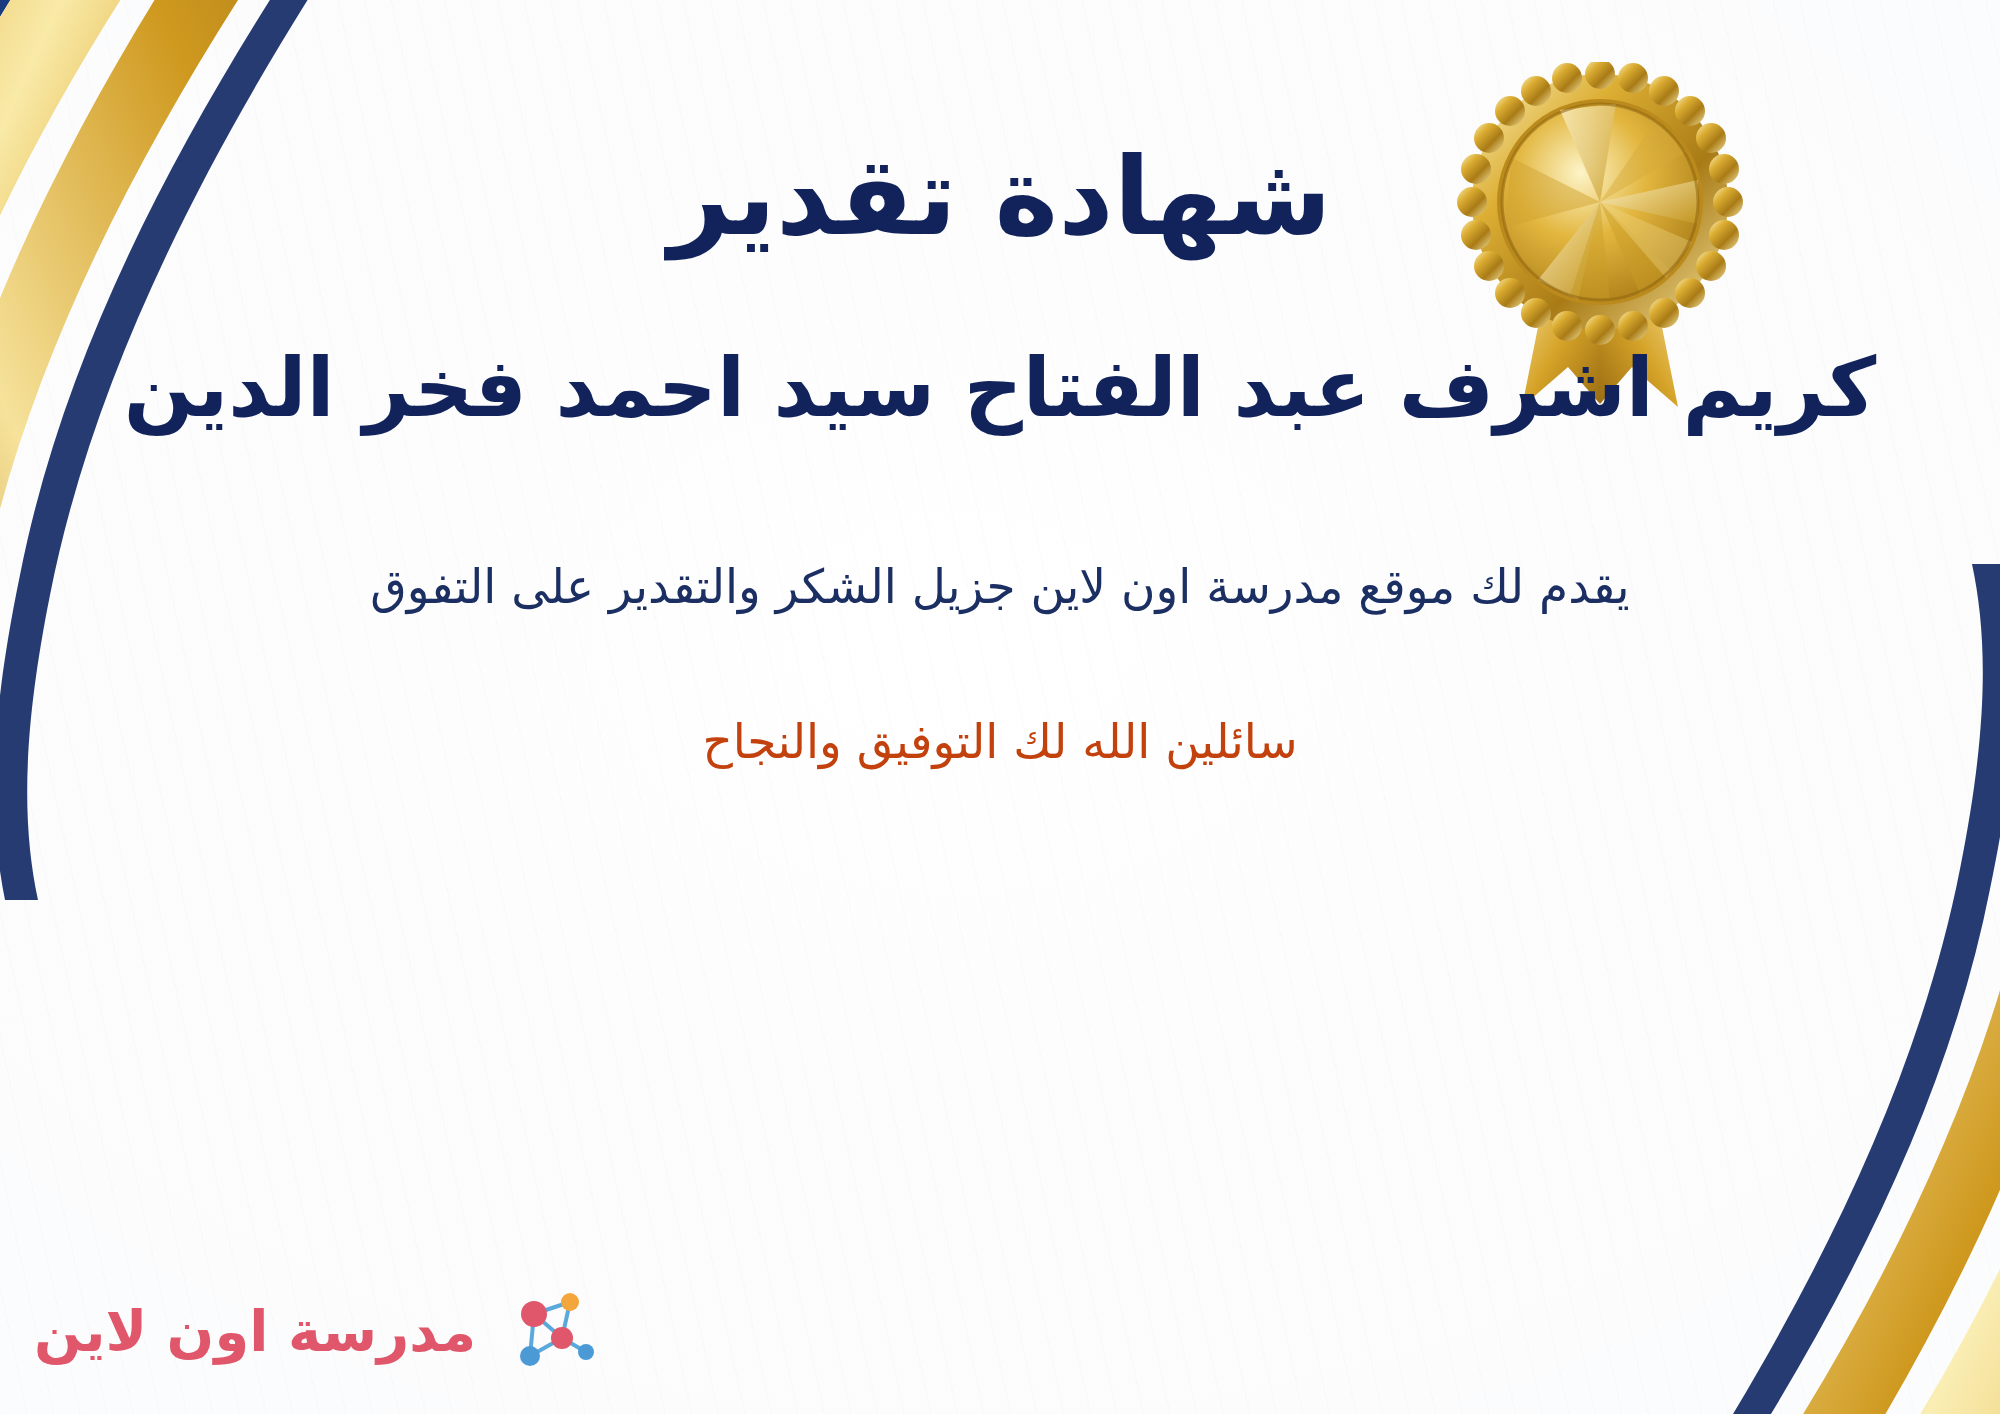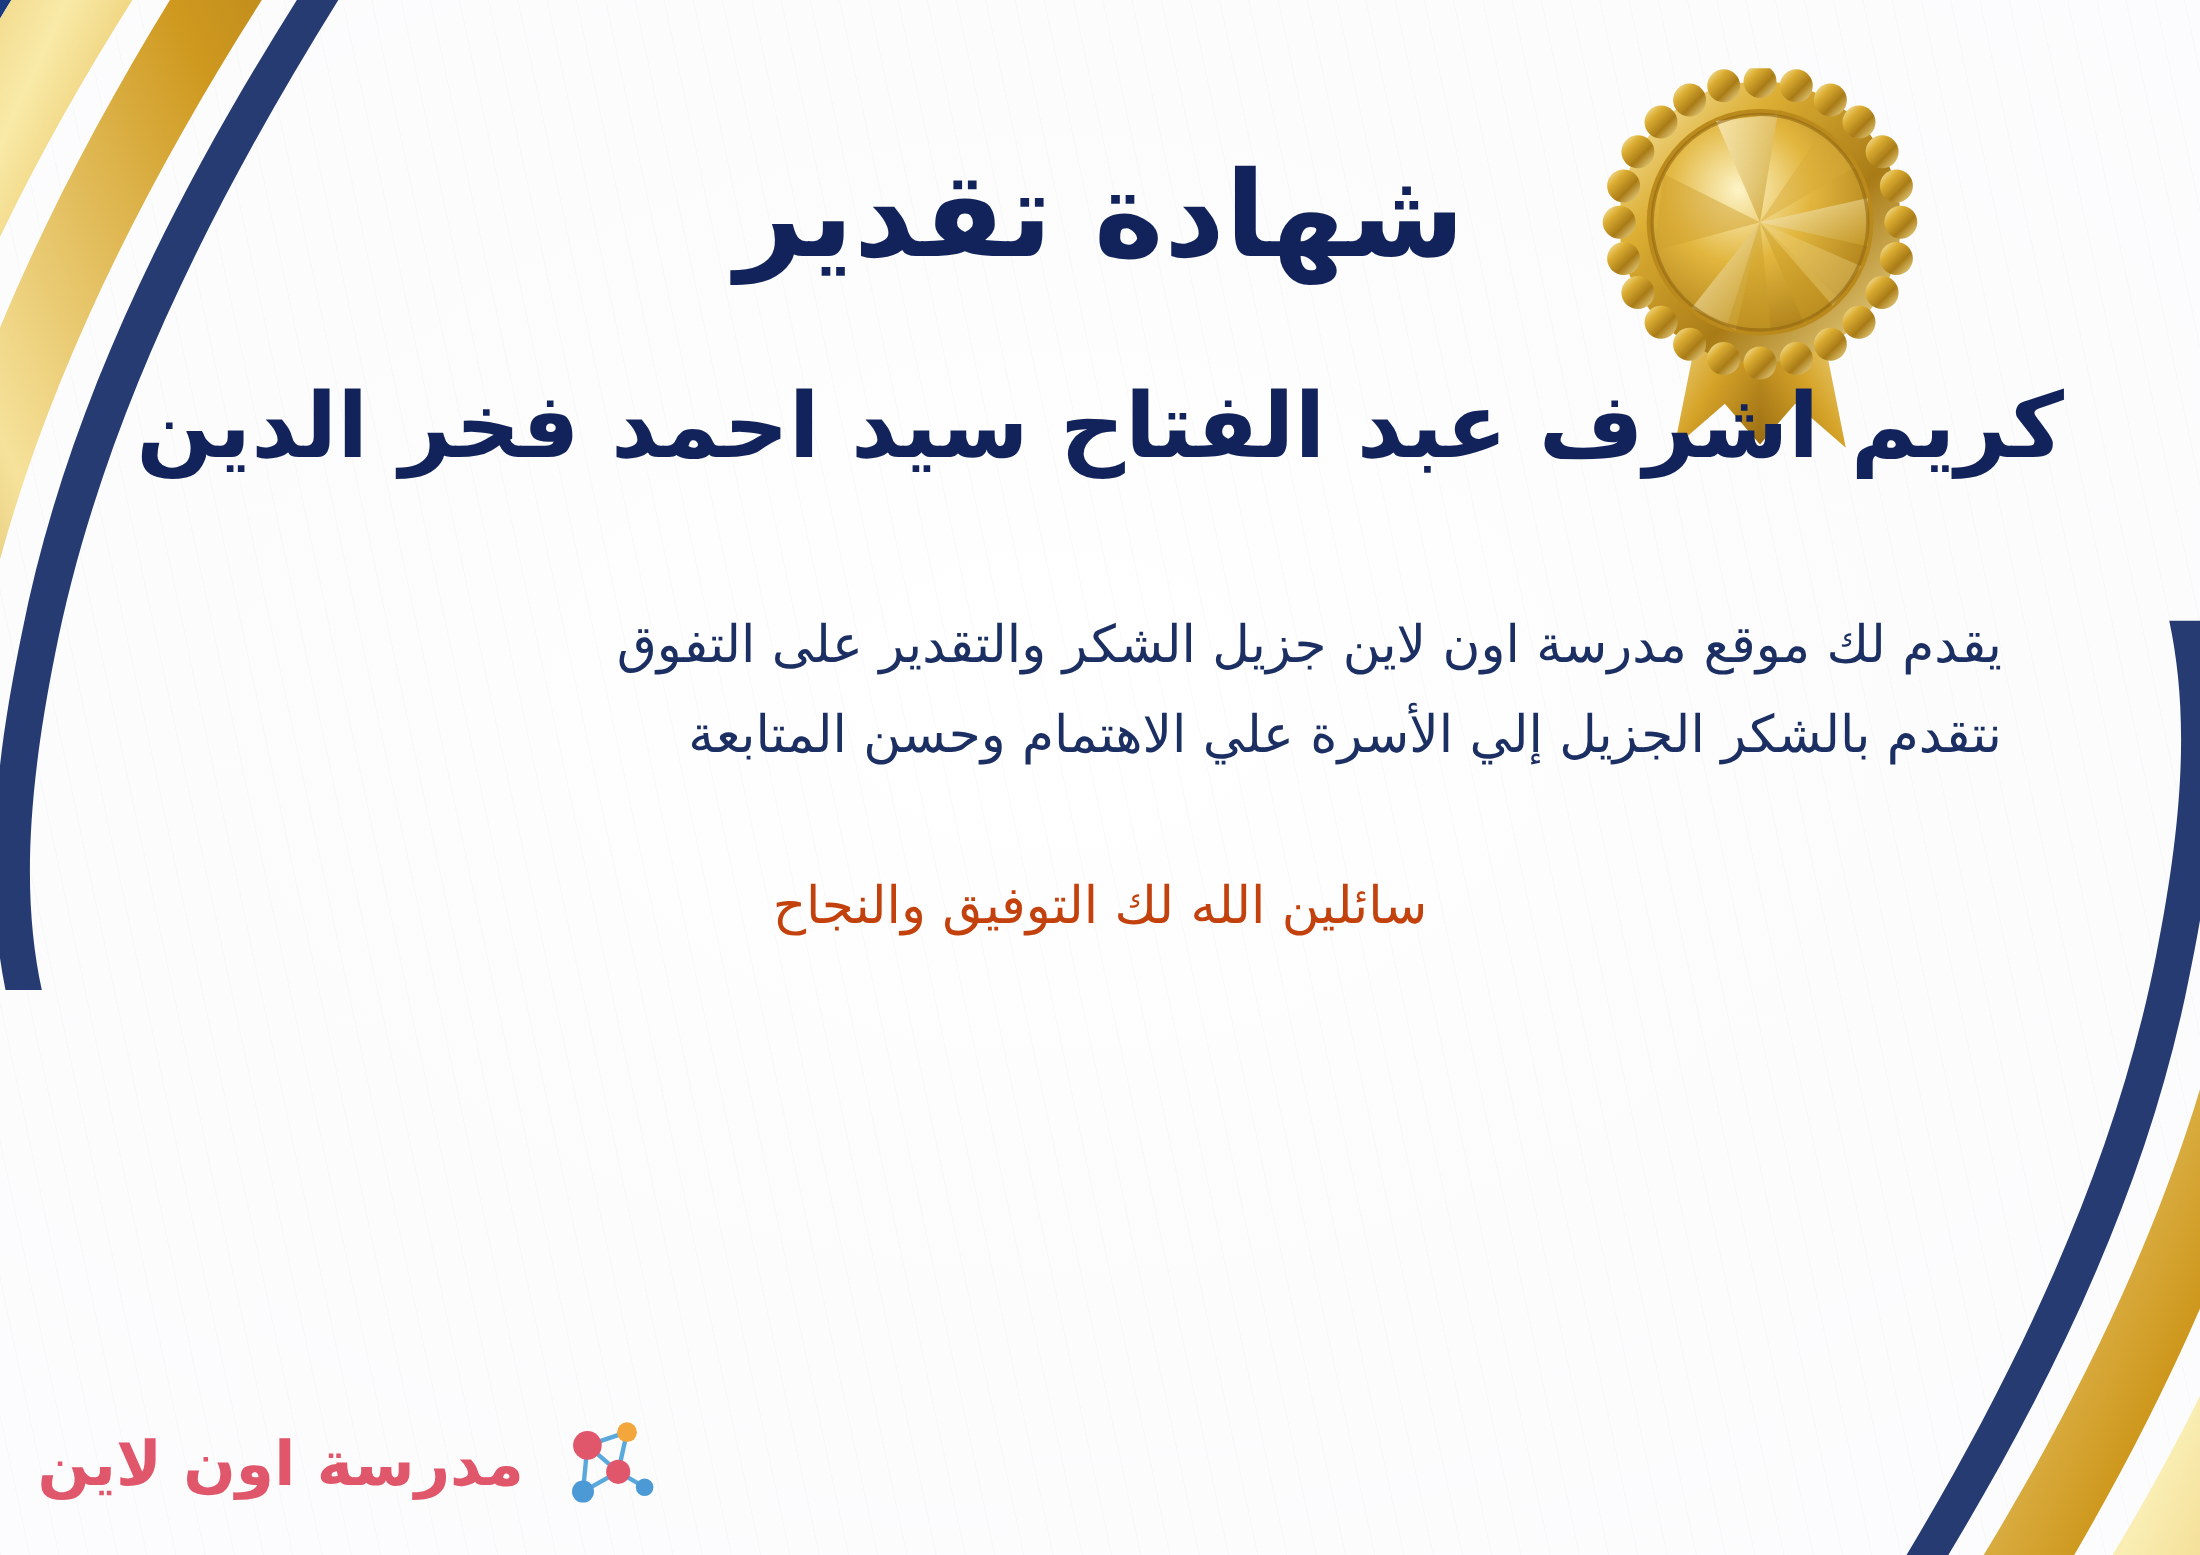--- a/index.html
+++ b/index.html
@@ -73,21 +73,21 @@
     pointer-events: none;
   }
 
   
   .content {
     position: absolute;
     inset: 0;
     display: flex;
     flex-direction: column;
     align-items: center;
-    text-align: right;
+    text-align: center;
   }
 
   .cert-title {
     margin-top: 140px;
     font-size: 108px;
     font-weight: 700;
     color: #11235a;
     letter-spacing: 0px;
     line-height: 1.05;
     direction: rtl;
@@ -313,21 +313,20 @@
   </svg>
 
   <div class="content">
 
     <div class="cert-title">شهادة تقدير</div>
 
     <div class="student-name">كريم اشرف عبد الفتاح سيد احمد فخر الدين</div>
 
     <div class="body-text">
       <div>يقدم لك موقع مدرسة اون لاين جزيل الشكر  والتقدير على التفوق</div>
-      <div>نتقدم  بالشكر الجزيل إلي الأسرة علي الاهتمام وحسن المتابعة</div>
     </div>
 
     <div class="closing-text">سائلين الله لك التوفيق  والنجاح</div>
   </div>
 
   <div class="brand">
     <div class="brand-row">
       <span class="brand-arabic">مدرسة اون لاين</span>
       <svg class="brand-mark" viewBox="0 0 108 104">
         <line x1="34" y1="34" x2="70" y2="22" stroke="#5aa9dd" stroke-width="4"></line>

